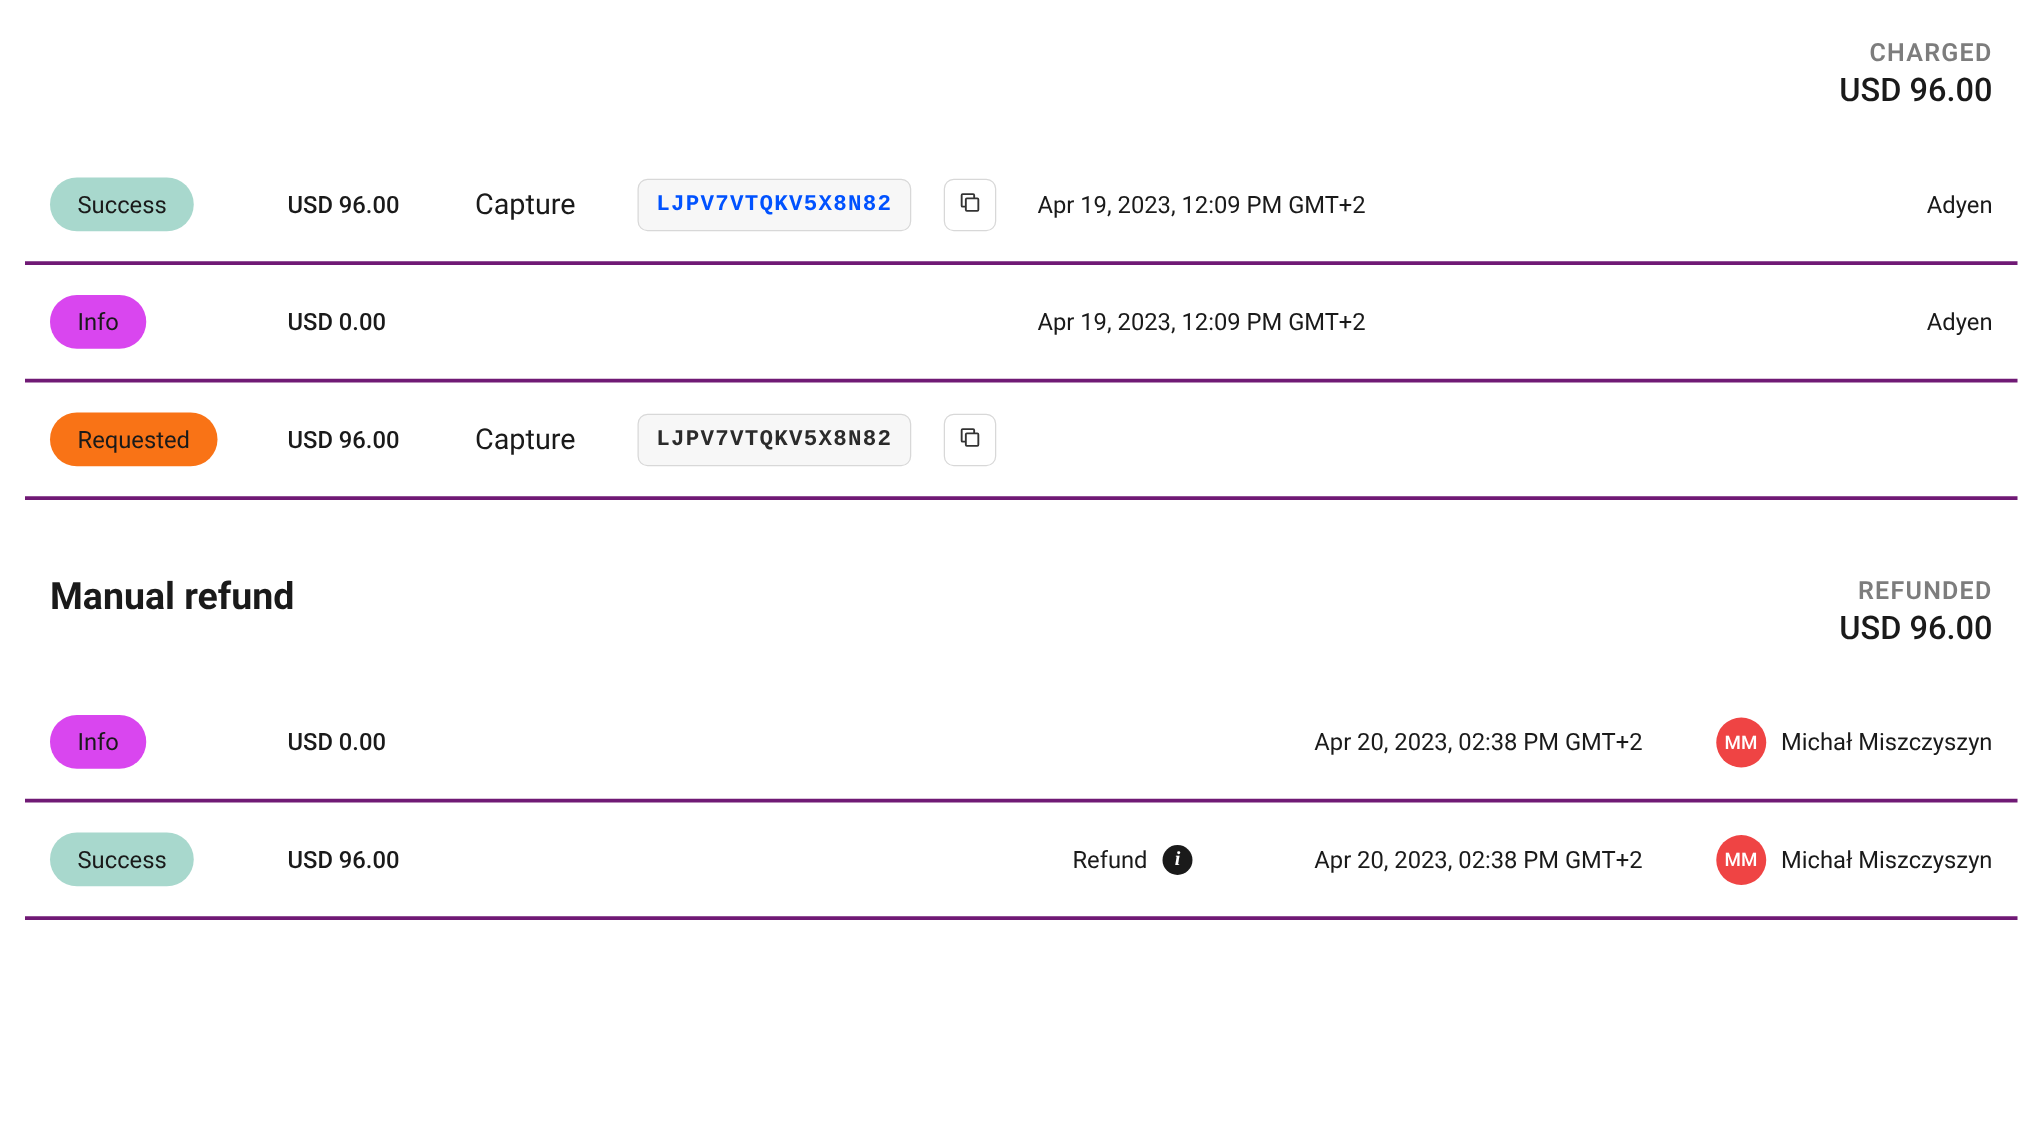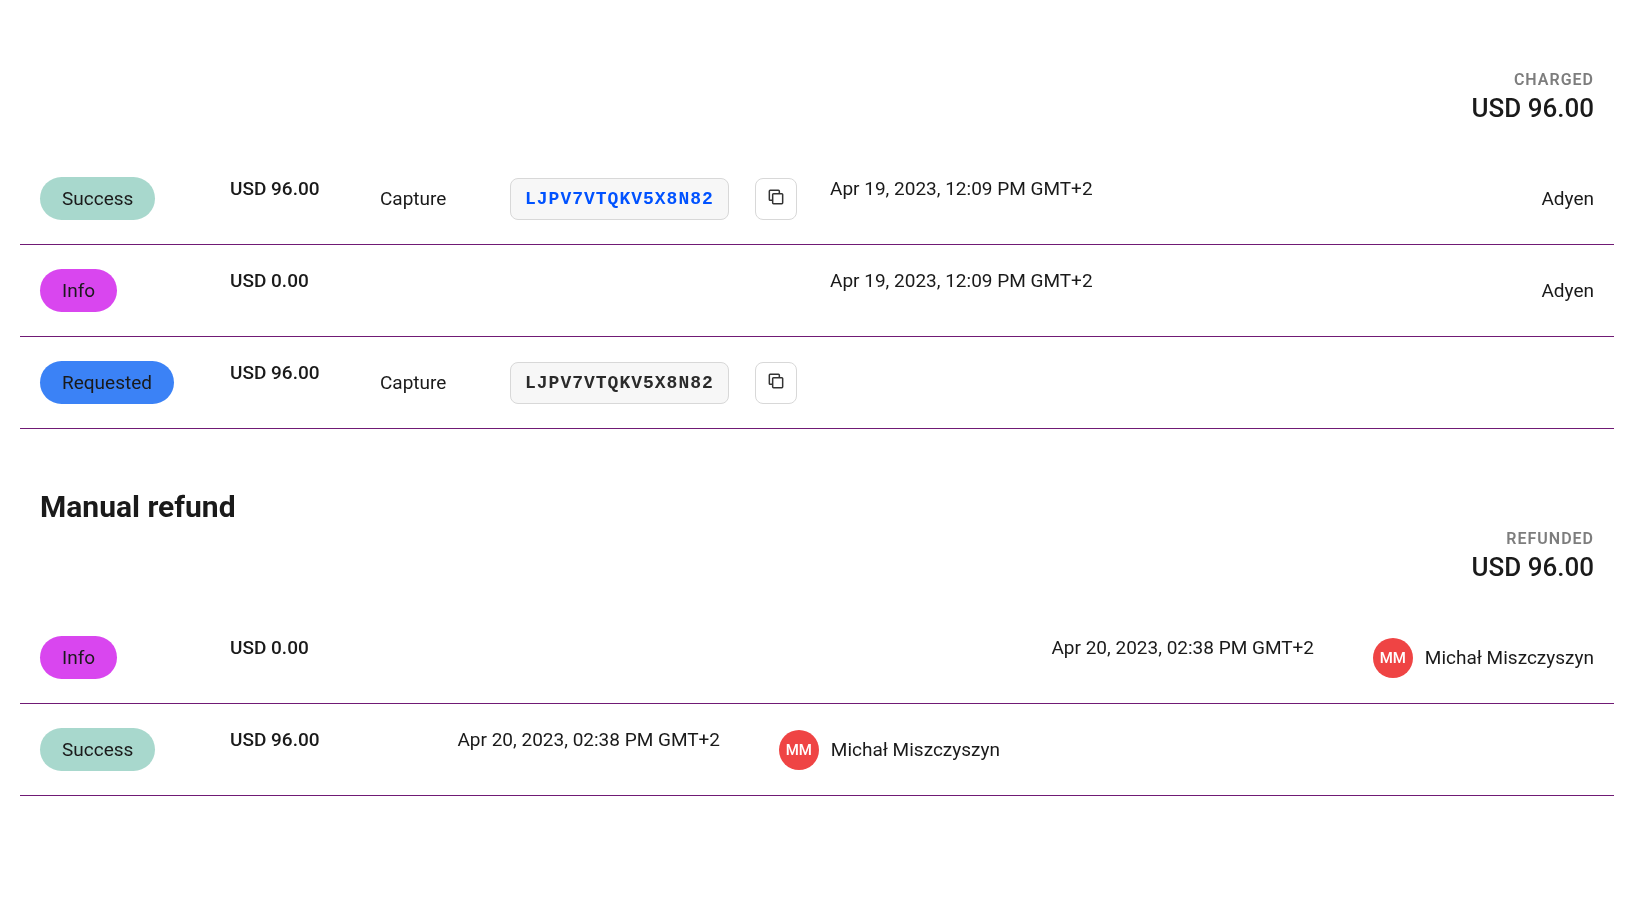--- a/index.html
+++ b/index.html
@@ -15,53 +15,53 @@
     }
     .summary-header {
       display: flex;
       justify-content: flex-end;
       padding: 10px 20px 30px;
     }
     .summary-block {
       text-align: right;
     }
     .summary-label {
-      font-size: 16px;
+      font-size: 20px;
       letter-spacing: 1px;
       font-weight: 600;
       color: #7d7d7d;
       text-transform: uppercase;
-      margin-top: 40px;
     }
     .summary-amount {
       font-size: 26px;
       font-weight: 500;
       color: #1a1a1a;
       margin-top: 4px;
     }
     .row {
       display: flex;
+      align-items: center;
       padding: 24px 20px;
-      border-bottom: 1px solid #701a75;
+      border-bottom: 3px solid #701a75;
       gap: 20px;
     }
     .col-status {
       width: 170px;
       flex-shrink: 0;
     }
     .col-amount {
       width: 130px;
       flex-shrink: 0;
       font-size: 19px;
       font-weight: 500;
     }
     .col-type {
       width: 110px;
       flex-shrink: 0;
-      font-size: 19px;
+      font-size: 23px;
       display: flex;
       align-items: center;
       gap: 12px;
     }
     .col-code {
       width: 300px;
       flex-shrink: 0;
       display: flex;
       align-items: center;
       gap: 26px;
@@ -89,21 +89,21 @@
     }
     .badge-success {
       background: #a8d8cd;
       color: #1a1a1a;
     }
     .badge-info {
       background: #d946ef;
       color: #1a1a1a;
     }
     .badge-requested {
-      background: #3b82f6;
+      background: #f97316;
       color: #1a1a1a;
     }
     .code-pill {
       display: inline-block;
       padding: 10px 14px;
       border: 1px solid #d8d8d8;
       border-radius: 8px;
       background: #f7f7f7;
       font-family: "Courier New", monospace;
       font-size: 18px;
@@ -268,19 +268,23 @@
     <div class="col-provider">
       <span class="avatar">MM</span>
       <span>Michał Miszczyszyn</span>
     </div>
   </div>
     <div class="row refund-row">
     <div class="col-status">
       <span class="badge badge-success">Success</span>
     </div>
     <div class="col-amount">USD 96.00</div>
+    <div class="col-type-right">
+        <span>Refund</span>
+        <span class="info-icon">i</span>
+      </div>
     <div class="col-date">Apr 20, 2023, 02:38 PM GMT+2</div>
     <div class="col-provider">
       <span class="avatar">MM</span>
       <span>Michał Miszczyszyn</span>
     </div>
   </div>
   </div>
 
 </body></html>

